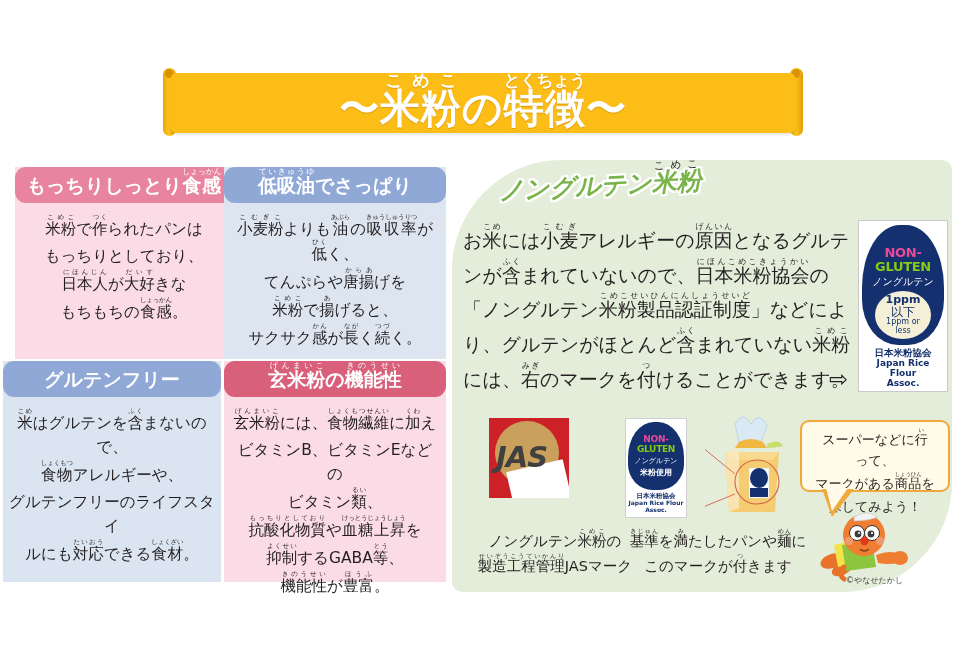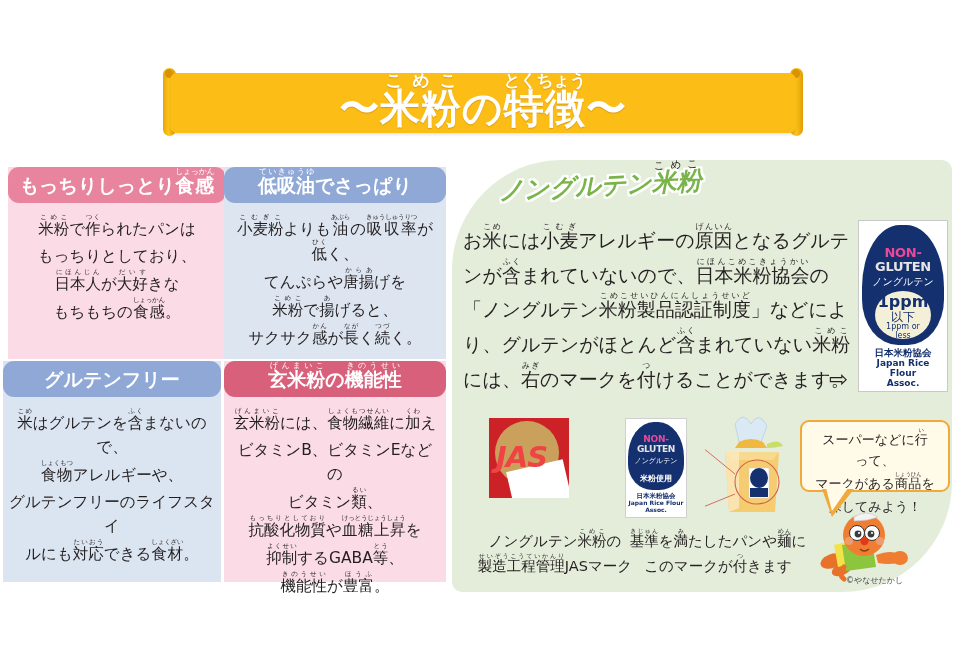--- a/index.html
+++ b/index.html
@@ -50,21 +50,21 @@
     font-size: 19px; text-align: center; line-height: 1.05;
     padding: 6px 4px 7px;
   }
   .panel .hdr rt { color: #ffffff; }
   .panel .bodytext {
     text-align: center; color: #231f20;
     font-size: 15.5px; line-height: 1.55; padding: 10px 6px 6px;
   }
   .panel .bodytext rt { color: #231f20; }
 
-  #panel-mochi  { left: 8px;   top: 167px; width: 218px; height: 192px; background: #fadbe6; }
+  #panel-mochi  { left: 15px;   top: 167px; width: 218px; height: 192px; background: #fadbe6; }
   #panel-oil    { left: 224px; top: 167px; width: 222px; height: 192px; background: #dde5f0; }
   #panel-gf     { left: 3px;   top: 361px; width: 218px; height: 221px; background: #dbe5f2; }
   #panel-genmai { left: 224px; top: 361px; width: 222px; height: 221px; background: #fadbe6; }
 
   #panel-mochi  .hdr { background: #e8849e; }
   #panel-oil    .hdr { background: #8fa8d6; }
   #panel-gf     .hdr { background: #8fa8d6; }
   #panel-genmai .hdr { background: #d9607a; }
 
   
@@ -106,30 +106,30 @@
     padding: 4px 3px 2px;
   }
   .badge-blue {
     position: relative; background: #14306e; height: 120px; width: 100%;
     border-radius: 46% 46% 44% 44% / 52% 52% 38% 38%;
     overflow: hidden;
   }
   .badge-blue .b-en1 { position: absolute; left: 0; right: 0; top: 20px;
     text-align: center; color: #ec4899; font-weight: bold; font-size: 13px; letter-spacing: -0.3px; }
   .badge-blue .b-en2 { position: absolute; left: 0; right: 0; top: 34px;
-    text-align: center; color: #e5e5e5; font-weight: bold; font-size: 13px; letter-spacing: -0.3px; }
+    text-align: center; color: #84cc16; font-weight: bold; font-size: 13px; letter-spacing: -0.3px; }
   .badge-blue .b-jp  { position: absolute; left: 0; right: 0; top: 50px;
     text-align: center; color: #ffffff; font-size: 10px; }
   .badge-circle {
     position: absolute; left: 50%; top: 66px; transform: translateX(-50%);
     width: 56px; height: 48px; border-radius: 50%;
     background: #f4f0d8; color: #14306e; text-align: center;
     padding-top: 3px;
   }
-  .badge-circle .c1 { font-size: 16px; font-weight: bold; line-height: 1.05; }
+  .badge-circle .c1 { font-size: 11px; font-weight: bold; line-height: 1.05; }
   .badge-circle .c2 { font-size: 12px; line-height: 1.05; }
   .badge-circle .c3 { font-size: 8px; line-height: 1.1; }
   .badge-circle .c4 { font-size: 8px; line-height: 1.05; }
   .badge-foot { text-align: center; padding-top: 3px; color: #14306e; }
   .badge-foot .f1 { font-size: 9.5px; font-weight: bold; line-height: 1.15; }
   .badge-foot .f2 { font-size: 9px; font-weight: bold; line-height: 1.1; }
   .badge-foot .f3 { font-size: 9px; font-weight: bold; line-height: 1.1; }
 
   
   #jas-mark {
@@ -140,35 +140,35 @@
   #jas-mark .jas-circle {
     position: absolute; left: 6px; top: 3px; width: 64px; height: 64px;
     border-radius: 50%; background: #c9a15c;
   }
   #jas-mark .jas-white {
     position: absolute; right: -4px; bottom: -6px; width: 58px; height: 46px;
     background: #ffffff; transform: rotate(-13deg); transform-origin: bottom right;
   }
   #jas-mark .jas-letters {
     position: absolute; left: 7px; top: 22px; font-size: 29px; font-weight: bold;
-    color: #ef4444; font-style: italic; letter-spacing: -1px;
+    color: #404040; font-style: italic; letter-spacing: -1px;
     font-family: "DejaVu Sans", "Liberation Sans", sans-serif;
   }
 
   
   #badge-small {
     position: absolute; left: 625px; top: 418px; width: 62px; height: 100px;
     background: #ffffff; border: 1px solid #cfcfcf; padding: 3px 2px 2px;
   }
   #badge-small .badge-blue { height: 68px; }
   #badge-small .badge-blue .b-en1 { top: 12px; font-size: 9px; }
   #badge-small .badge-blue .b-en2 { top: 22px; font-size: 9px; }
   #badge-small .badge-blue .b-jp  { top: 34px; font-size: 7px; }
   #badge-small .badge-blue .b-jp2 { position: absolute; left:0; right:0; top: 45px;
-    text-align: center; color: #fff; font-size: 8px; font-weight: bold; margin-top: 6px; }
+    text-align: center; color: #fff; font-size: 8px; font-weight: bold; }
   #badge-small .badge-foot .f1 { font-size: 6.5px; }
   #badge-small .badge-foot .f2 { font-size: 6px; }
   #badge-small .badge-foot .f3 { font-size: 6px; }
 
   
   #bread-pkg { position: absolute; left: 705px; top: 408px; width: 90px; height: 112px; }
 
   
   .caption { position: absolute; text-align: center; color: #231f20;
              font-size: 14.5px; line-height: 1.6; }

